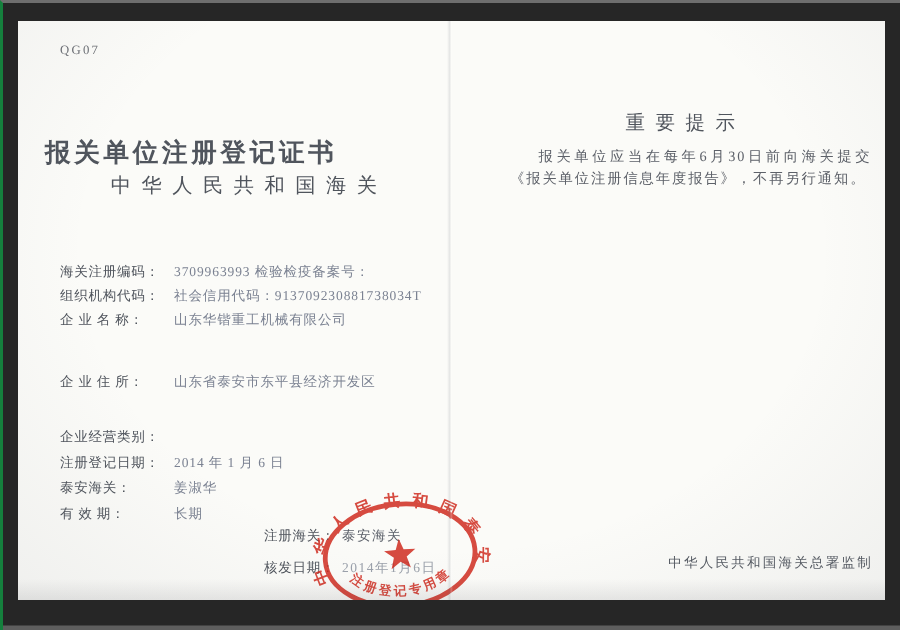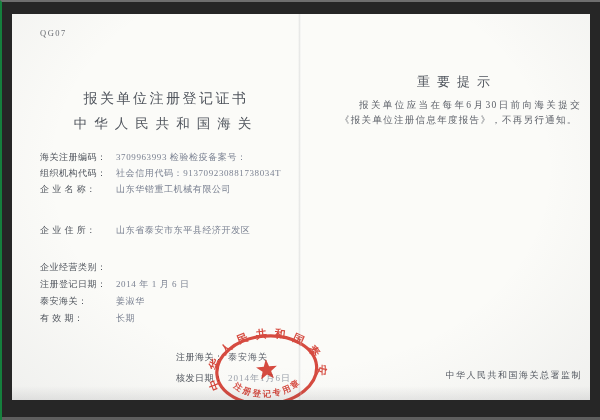--- a/index.html
+++ b/index.html
@@ -35,33 +35,33 @@
   }
   .form-code{
     position:absolute;left:28px;top:14px;
     font-size:8.5px;letter-spacing:1.5px;color:#6b6e74;
   }
   .title1{
     position:absolute;left:18px;top:53px;width:272px;text-align:center;
     font-size:13.5px;letter-spacing:7px;color:#50555d;font-weight:500;white-space:nowrap;margin-top:48px;
   }
   .title2{
-    position:absolute;left:18px;top:76px;width:272px;text-align:center;
-    font-size:14px;letter-spacing:2.5px;color:#50555d;font-weight:400;white-space:nowrap;
+    position:absolute;left:18px;top:76px;width:272px;
+    font-size:17px;letter-spacing:2.5px;color:#50555d;font-weight:700;white-space:nowrap;
   }
   .notice-title{
     position:absolute;left:328px;top:59px;width:234px;text-align:center;
     font-size:13px;letter-spacing:7px;color:#50555d;font-weight:500;white-space:nowrap;
   }
   .notice-body{
     position:absolute;left:328px;top:84px;width:241px;
     font-size:9.5px;line-height:14.5px;letter-spacing:1.3px;color:#5d6169;
     text-indent:2em;text-align:justify;
   }
-  .row{position:absolute;left:0;width:300px;height:14px;font-size:9px;}
+  .row{position:absolute;left:0;width:300px;height:14px;font-size:9px;margin-top:24px;}
   .row .lbl{position:absolute;left:28px;color:#4f545c;letter-spacing:0.5px;white-space:nowrap;}
   .row .val{position:absolute;left:104px;color:#7b8292;letter-spacing:0.6px;white-space:nowrap;}
   .r1{top:137px}.r2{top:153px}.r3{top:169px}
   .r4{top:210px}
   .r5{top:247px}.r6{top:264px}.r7{top:281px}.r8{top:298px}
   .issue-row{position:absolute;font-size:9px;white-space:nowrap;}
   .i1{top:337px}.i2{top:358px}
   .issue-row .lbl{position:absolute;left:164px;color:#4f545c;letter-spacing:0.5px;white-space:nowrap;}
   .i1 .val{position:absolute;left:216px;color:#5a5f68;letter-spacing:1px;white-space:nowrap;}
   .i2 .val{position:absolute;left:216px;color:#9aa0aa;letter-spacing:1px;white-space:nowrap;}

